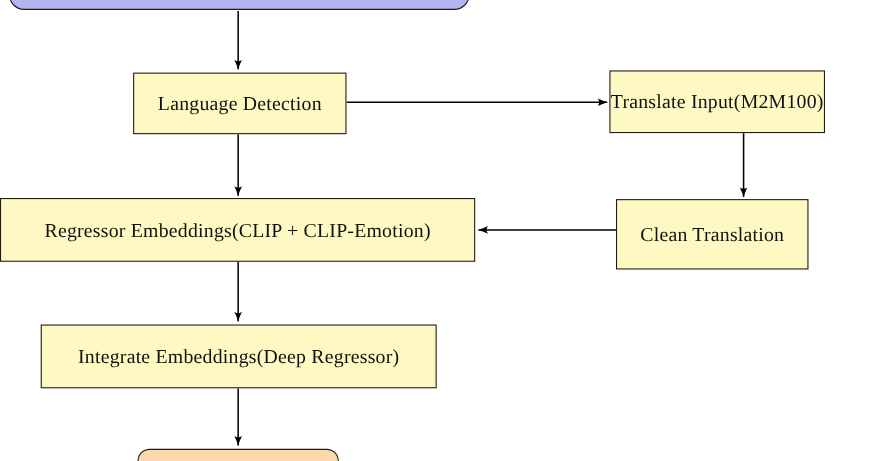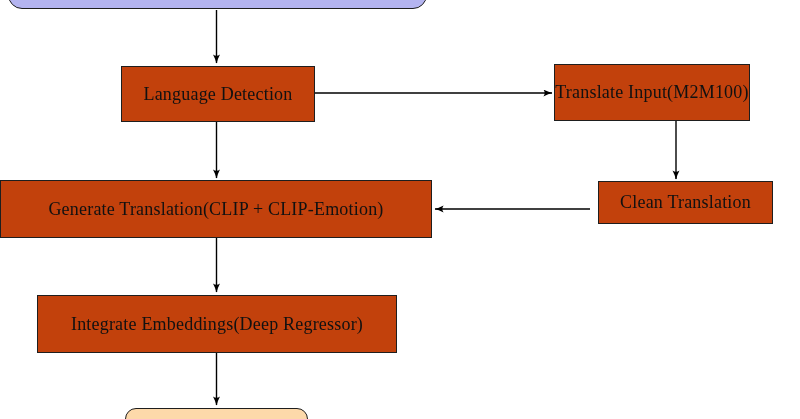--- a/index.html
+++ b/index.html
@@ -29,35 +29,35 @@
     border: 1.5px solid #1e1e1e;
     display: flex;
     align-items: center;
     justify-content: center;
     font-size: 18px;
     letter-spacing: 0.2px;
     color: #111111;
     white-space: nowrap;
   }
   .process {
-    background: #c2410c;
+    background: #fef9c3;
   }
   .terminal-top {
     background: #b4b4f0;
     border-radius: 14px;
   }
   .terminal-bottom {
     background: #fdd9aa;
     border-radius: 11px;
   }
   
   #node-input      { left: 8px;   top: -31px; width: 419px; height: 40px; }
   #node-langdet    { left: 121px; top: 66px;  width: 194px; height: 56px; }
   #node-translate  { left: 554px; top: 64px;  width: 196px; height: 57px; }
-  #node-clean      { left: 598px; top: 181px; width: 175px; height: 43px; }
+  #node-clean      { left: 560px; top: 181px; width: 175px; height: 64px; }
   #node-genembed   { left: 0px;   top: 180px; width: 432px; height: 58px; }
   #node-integrate  { left: 37px;  top: 295px; width: 360px; height: 58px; justify-content: center; }
   #node-output     { left: 125px; top: 408px; width: 183px; height: 40px; }
 </style>
 </head>
 <body>
 
 <div class="canvas">
 
   <svg class="arrows" width="800" height="419" viewBox="0 0 800 419" xmlns="http://www.w3.org/2000/svg">
@@ -92,21 +92,21 @@
 
   <div class="node process" id="node-translate">
     <span>Translate Input(M2M100)</span>
   </div>
 
   <div class="node process" id="node-clean">
     <span>Clean Translation</span>
   </div>
 
   <div class="node process" id="node-genembed">
-    <span>Generate Translation(CLIP + CLIP-Emotion)</span>
+    <span>Regressor Embeddings(CLIP + CLIP-Emotion)</span>
   </div>
 
   <div class="node process" id="node-integrate">
     <span>Integrate Embeddings(Deep Regressor)</span>
   </div>
 
   <div class="node terminal-bottom" id="node-output">
     <span></span>
   </div>
 

